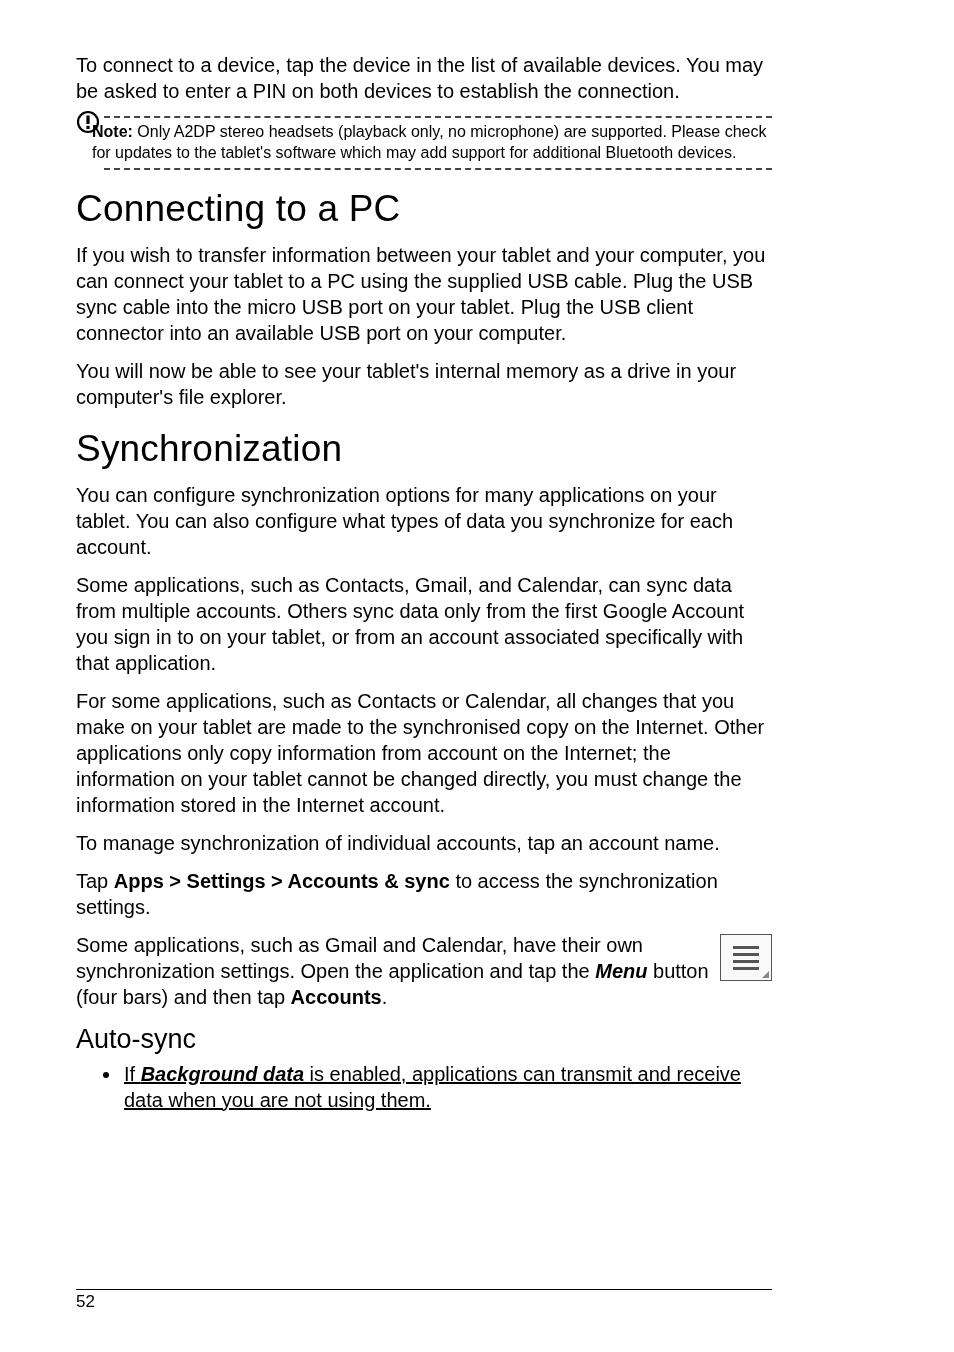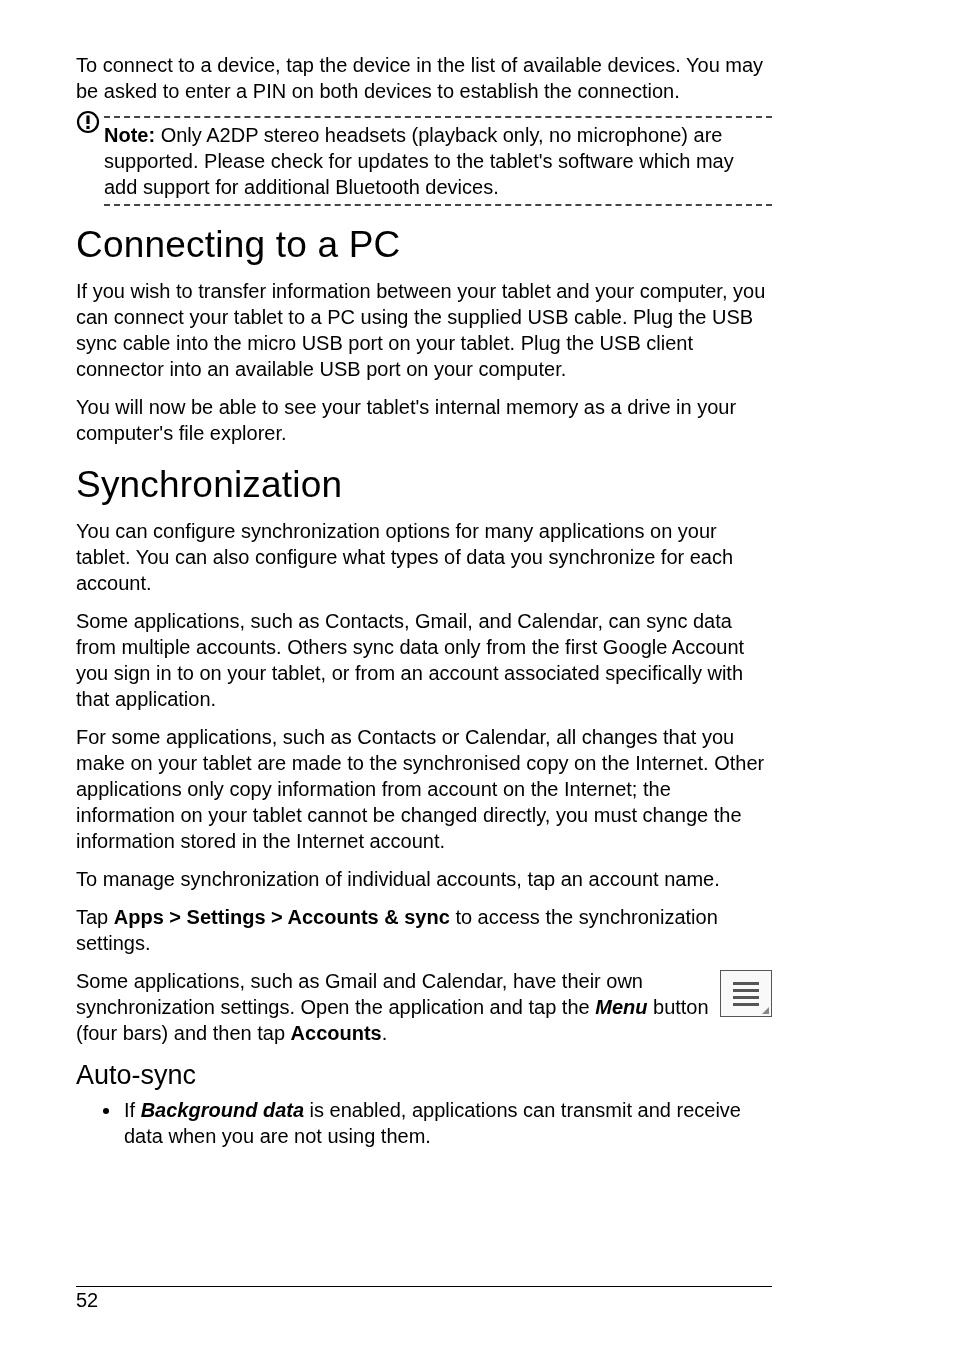--- a/index.html
+++ b/index.html
@@ -36,22 +36,22 @@
   .dashed-line {
     border: none;
     border-top: 2px dashed #444;
     margin: 0 0 4px 28px;
     height: 0;
   }
   .dashed-line.bottom {
     margin-top: 4px;
   }
   .note-body {
-    margin-left: 28px;
-    font-size: 20px;
+    margin-left: 16px;
+    font-size: 16px;
     line-height: 1.3;
   }
   h1.section {
     font-family: "Segoe UI", "Trebuchet MS", Arial, sans-serif;
     font-weight: 400;
     font-size: 37px;
     margin: 18px 0 8px 0;
     letter-spacing: 0.2px;
   }
   h2.subsection {
@@ -59,20 +59,21 @@
     font-weight: 400;
     font-size: 27px;
     margin: 14px 0 4px 0;
   }
   .bold { font-weight: 700; }
   .bolditalic { font-style: italic; font-weight: 700; }
   ul.bullets {
     margin: 6px 0 0 46px;
     padding: 0;
     list-style: disc;
+    text-decoration: underline;
   }
   ul.bullets li {
     font-size: 20px;
     line-height: 1.3;
     padding-left: 2px;
   }
   .menu-icon-box {
     float: right;
     width: 52px;
     height: 47px;
@@ -106,21 +107,21 @@
     position: absolute;
     left: 76px;
     right: 76px;
     bottom: 40px;
   }
   .footer-line {
     border-top: 1.5px solid #000;
     margin-bottom: 2px;
   }
   .page-number {
-    font-size: 20px;
+    font-size: 17px;
   }
 </style>
 </head>
 <body>
 
 <div class="page">
 
   <div class="body-text para">To connect to a device, tap the device in the list of available devices. You may be asked to enter a PIN on both devices to establish the connection.</div>
 
   <div class="note-block">

